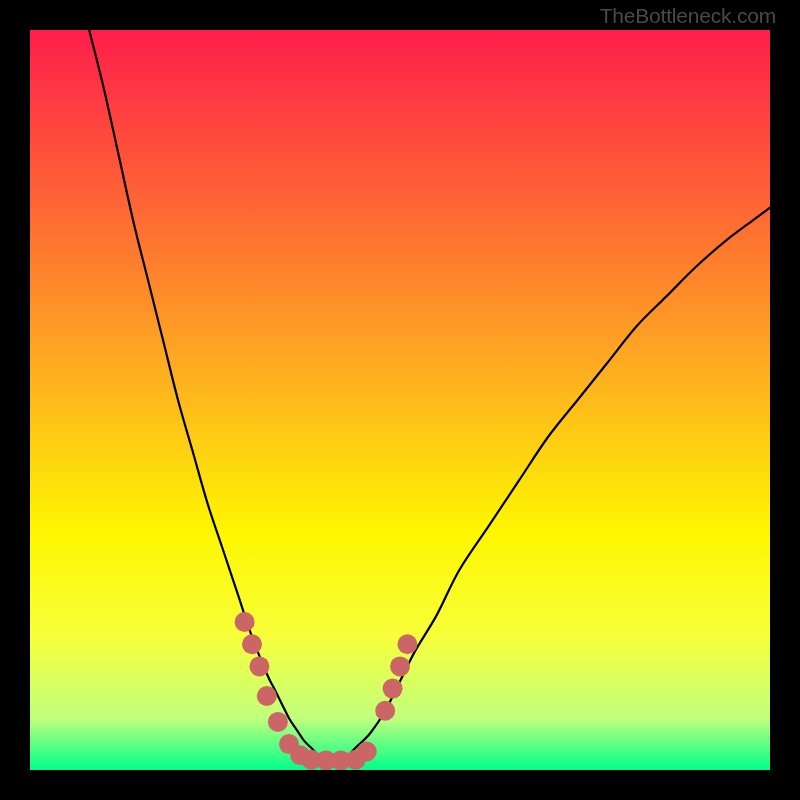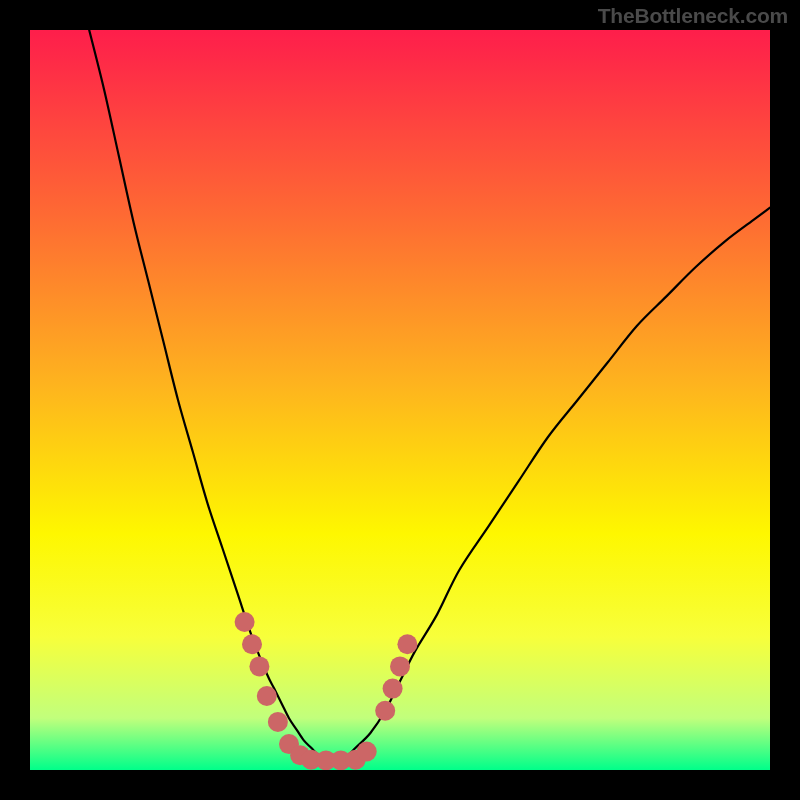--- a/index.html
+++ b/index.html
@@ -22,23 +22,23 @@
   .plot-area {
     position: absolute;
     left: 30px;
     top: 30px;
     width: 740px;
     height: 740px;
   }
   .watermark {
     position: absolute;
     top: 4px;
-    right: 12px;
+    right: 24px;
     color: #4a4a4a;
-    font-weight: 700;
+    font-weight: 400;
     font-size: 21px;
     letter-spacing: -0.2px;
     user-select: none;
   }
 </style>
 </head>
 <body>
 
 <div class="frame">
   <div class="watermark">TheBottleneck.com</div>

